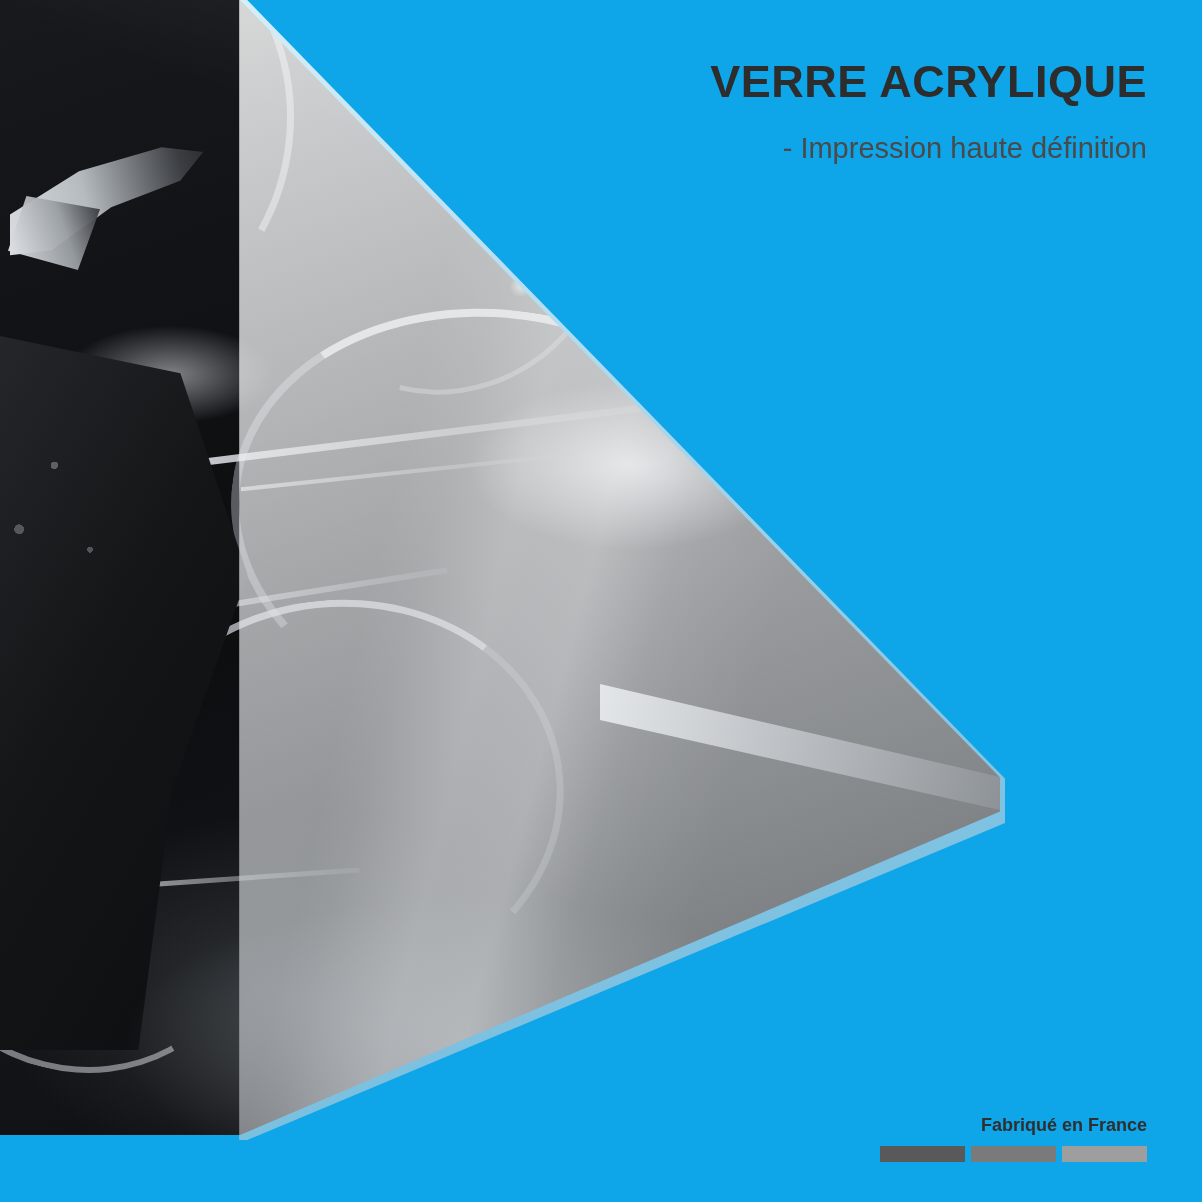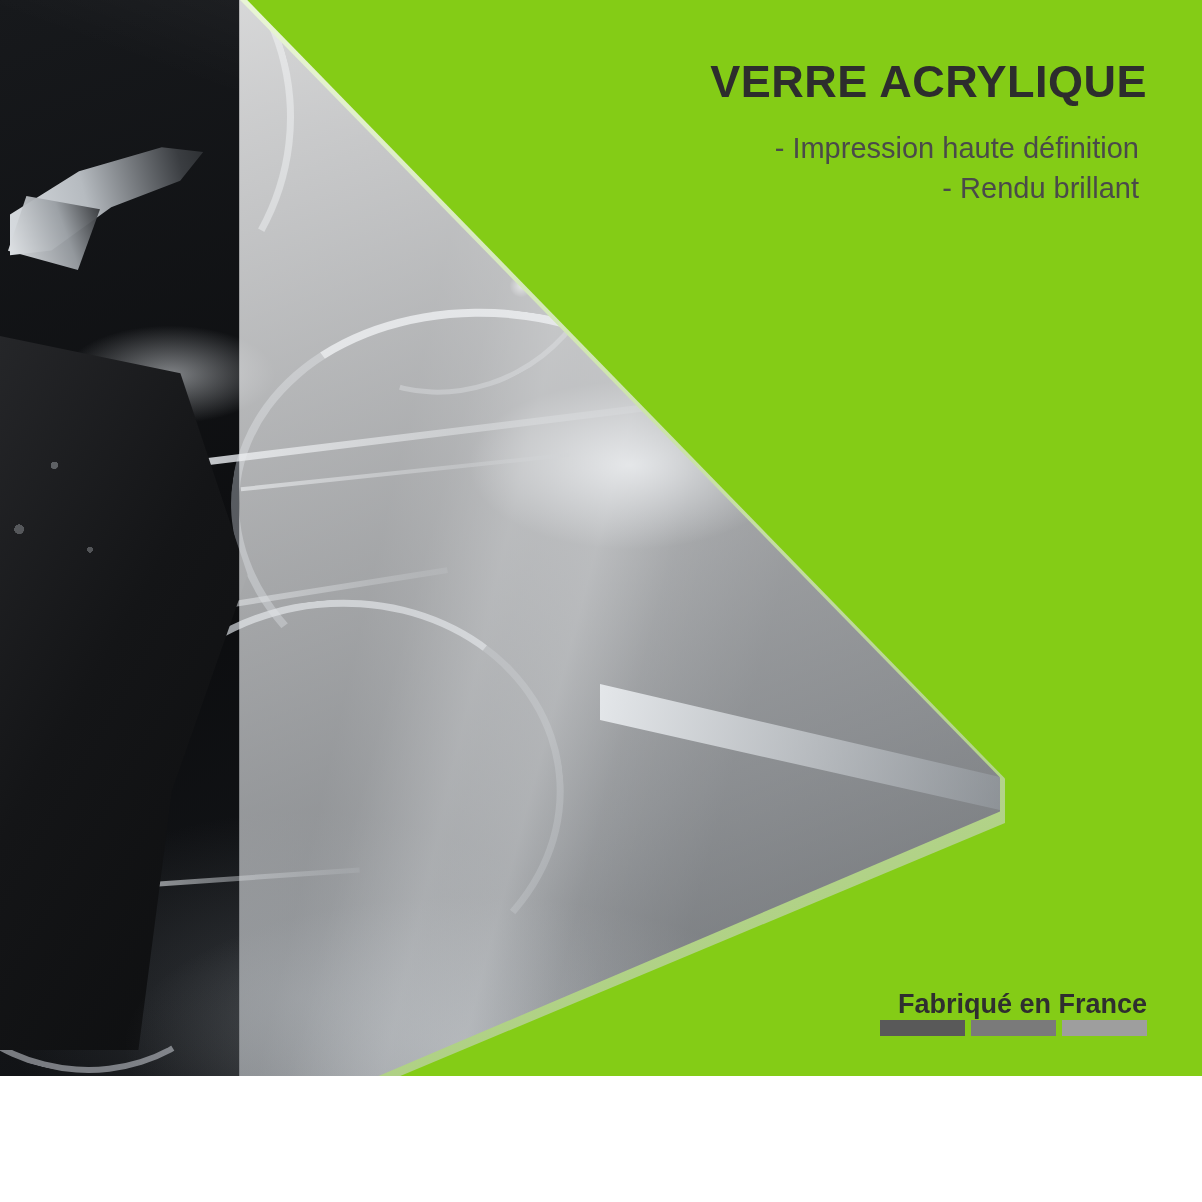--- a/index.html
+++ b/index.html
@@ -7,22 +7,22 @@
     margin: 0;
     padding: 0;
     background: #ffffff;
   }
   body {
     font-family: "Liberation Sans", sans-serif;
   }
   .canvas {
     position: relative;
     width: 1202px;
-    height: 1076px;
-    background: #84cc16;
+    height: 1202px;
+    background: #0ea5e9;
     overflow: hidden;
   }
 
   
   .panel {
     position: absolute;
     left: 0;
     top: 0;
     width: 1000px;
     height: 1135px;
@@ -179,42 +179,42 @@
   .spec-title {
     font-size: 45px;
     font-weight: bold;
     letter-spacing: 0.5px;
     color: #2d2d2d;
     margin: 0 0 24px 0;
     line-height: 1.05;
   }
   .spec-list {
     list-style: none;
-    margin: 8px;
+    margin: 0;
     padding: 0;
   }
   .spec-list li {
     font-size: 29px;
     line-height: 1.36;
     color: #4a4a4a;
     white-space: nowrap;
   }
 
   
   .made-in {
     position: absolute;
     right: 55px;
     bottom: 40px;
     text-align: right;
   }
   .made-in-label {
-    font-size: 27px;
+    font-size: 18px;
     font-weight: bold;
     color: #2f2f2f;
-    margin-bottom: 0;
+    margin-bottom: 10px;
   }
   .flag {
     display: flex;
     justify-content: flex-end;
     gap: 6px;
   }
   .flag-stripe {
     width: 85px;
     height: 16px;
   }
@@ -252,21 +252,20 @@
     <div class="panel-edge-light"></div>
   </div>
 
   <div class="sheet-edge"></div>
   <div class="sheet-edge-low"></div>
 
   <div class="spec-block">
     <h1 class="spec-title">VERRE ACRYLIQUE</h1>
     <ul class="spec-list">
       <li>- Impression haute définition</li>
-      <li>- Rendu brillant</li>
     </ul>
   </div>
 
   <div class="made-in">
     <div class="made-in-label">Fabriqué en France</div>
     <div class="flag">
       <div class="flag-stripe" style="background: rgb(89, 89, 89);"></div>
       <div class="flag-stripe" style="background: rgb(122, 122, 122);"></div>
       <div class="flag-stripe" style="background: rgb(158, 158, 158);"></div>
     </div>

